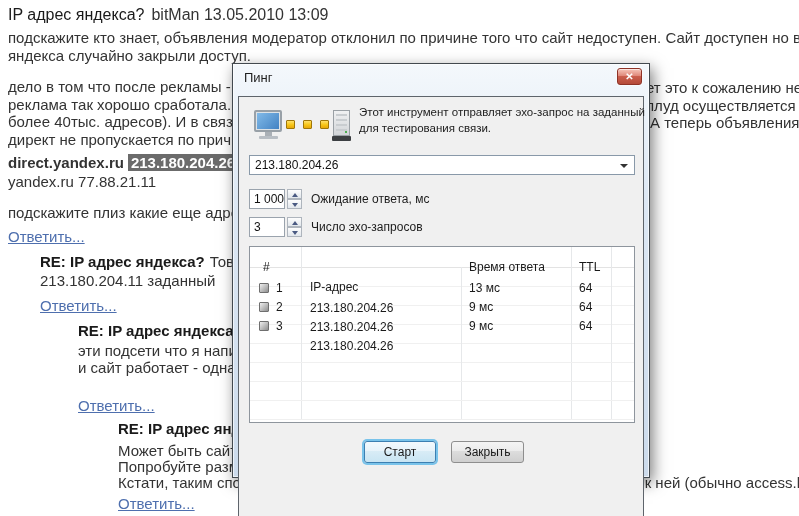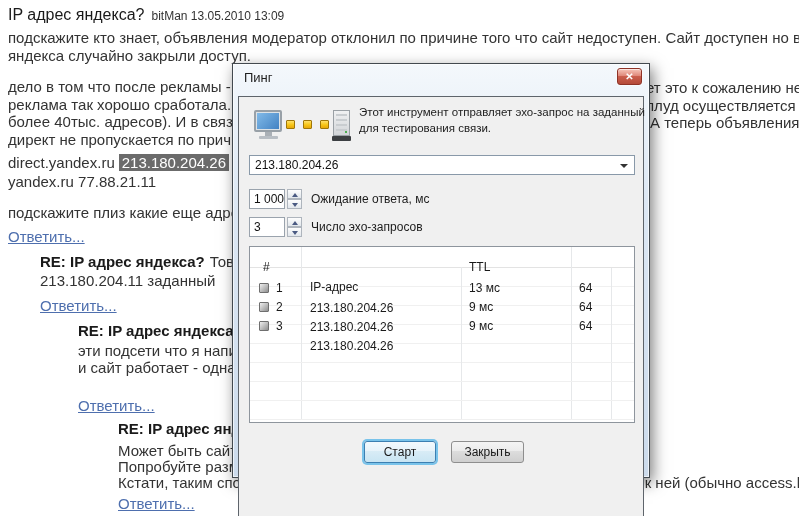--- a/index.html
+++ b/index.html
@@ -3,21 +3,21 @@
 <meta charset="utf-8">
 <style>
   * { margin:0; padding:0; box-sizing:border-box; }
   html,body { width:799px; height:516px; }
   body {
     position:relative; overflow:hidden; background:#ffffff;
     font-family:"Liberation Sans", sans-serif; color:#333;
   }
   .line { position:absolute; white-space:nowrap; font-size:15px; line-height:17px; color:#333; }
   .post-title-b { font-weight:normal; font-size:16px; color:#1a1a1a; }
-  .post-meta { font-size:12px; color:#333; margin-left:7px; }
+  .post-meta { font-size:16px; color:#333; margin-left:7px; }
   .re-title { font-weight:bold; font-size:15px; color:#1a1a1a;text-align:right; }
   .re-frag { font-weight:normal; margin-left:5px; }
   a.reply, .reply { color:#4e6fae; text-decoration:underline; cursor:pointer; }
   .sel-ip { background:#6b6b6b; color:#ffffff; padding:0 3px; margin-left:4px; }
 
   
   .dialog {
     position:absolute; left:232px; top:63px; width:418px; height:415px; z-index:10;
     border:1px solid #42494f;
     background:linear-gradient(#f4f8fc, #dde8f4 32%, #ccdbec);
@@ -113,21 +113,21 @@
 <div class="line" style="left:8px; top:47px;">яндекса случайно закрыли доступ.</div>
 
 <div class="line" style="left:8px; top:78px;">дело в том что после рекламы - сайт п</div>
 <div class="line" style="left:8px; top:96px;">реклама так хорошо сработала. в связ</div>
 <div class="line" style="left:8px; top:113px;">более 40тыс. адресов). И в связи с та</div>
 <div class="line" style="left:8px; top:131px;">директ не пропускается по причине то</div>
 <div class="line" style="left:646px; top:79px;">ет это к сожалению не</div>
 <div class="line" style="left:646px; top:97px;">плуд осуществляется с</div>
 <div class="line" style="left:650px; top:114px;">А теперь объявления в</div>
 
-<div class="line" style="left:8px; top:154px;">
+<div class="line" style="left:8px; top:154px;font-weight:bold;">
   <span>direct.yandex.ru</span><span class="sel-ip">213.180.204.26</span>
 </div>
 <div class="line" style="left:8px; top:173px;">yandex.ru 77.88.21.11</div>
 <div class="line" style="left:8px; top:204px;">подскажите плиз какие еще адреса на</div>
 <div class="line" style="left:8px; top:228px;"><a class="reply">Ответить...</a></div>
 
 <div class="line" style="left:40px; top:253px;">
   <span class="re-title">RE: IP адрес яндекса?</span><span class="re-frag">Товари</span>
 </div>
 <div class="line" style="left:40px; top:272px;">213.180.204.11 заданный</div>
@@ -196,20 +196,21 @@
             <span class="tri-down"></span>
           </div>
       </div>
       <span class="spinlabel">Число эхо-запросов</span>
     </div>
 
     <div class="ptable">
       <div class="trow head">
         <div class="tcell c-num">#</div>
         <div class="tcell c-ip">IP-адрес</div>
+        <div class="tcell c-time">Время ответа</div>
         <div class="tcell c-ttl">TTL</div>
         <div class="tcell last"></div>
       </div>
       <div class="trow">
         <div class="tcell c-num data">
             <span class="rowicon"></span>
             <span>1</span>
           </div>
         <div class="tcell c-ip">213.180.204.26</div>
         <div class="tcell c-time">13 мс</div>

